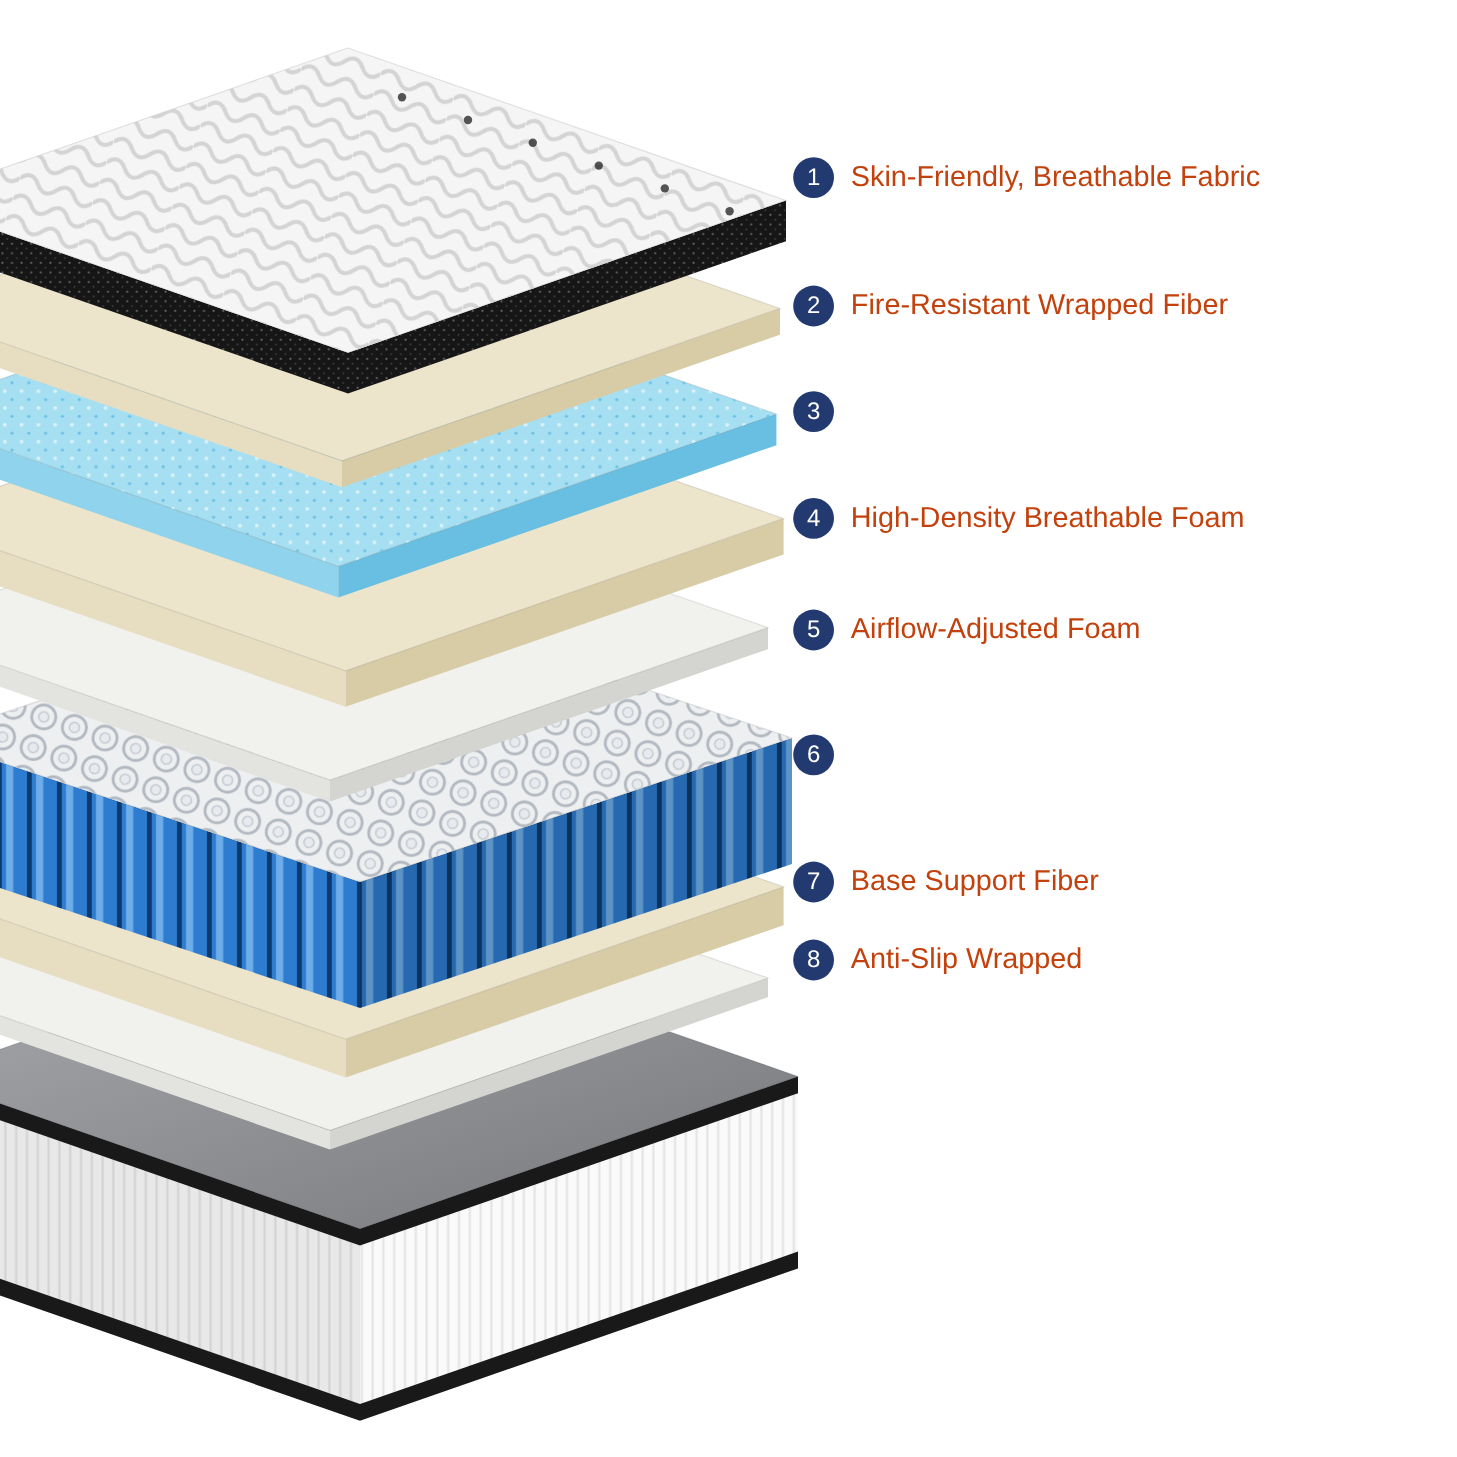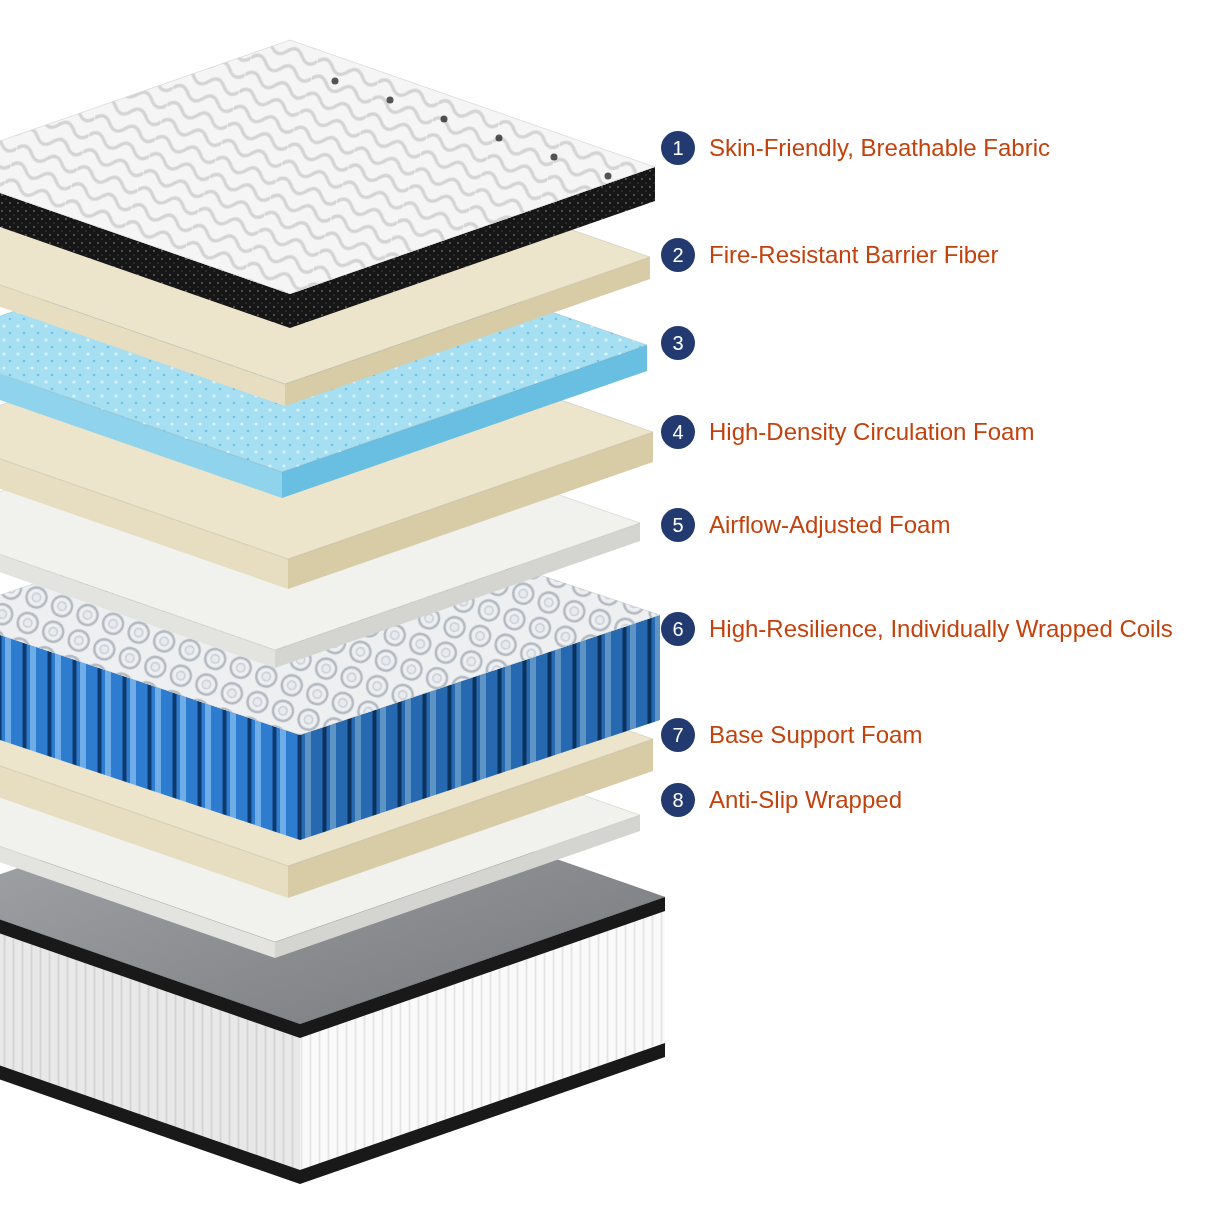--- a/index.html
+++ b/index.html
@@ -152,40 +152,39 @@
     </g>
   </svg>
 
   <div class="labels">
     <div class="row row1">
       <span class="num" style="background-color: rgb(34, 58, 112);">1</span>
       <span class="txt">Skin-Friendly, Breathable Fabric</span>
     </div>
     <div class="row row2">
       <span class="num" style="background-color: rgb(34, 58, 112);">2</span>
-      <span class="txt">Fire-Resistant Barrier Fiber</span>
+      <span class="txt">Fire-Resistant Wrapped Fiber</span>
     </div>
     <div class="row row3">
       <span class="num" style="background-color: rgb(34, 58, 112);">3</span>
     </div>
     <div class="row row4">
       <span class="num" style="background-color: rgb(34, 58, 112);">4</span>
-      <span class="txt">High-Density Circulation Foam</span>
+      <span class="txt">High-Density Breathable Foam</span>
     </div>
     <div class="row row5">
       <span class="num" style="background-color: rgb(34, 58, 112);">5</span>
       <span class="txt">Airflow-Adjusted Foam</span>
     </div>
     <div class="row row6">
       <span class="num" style="background-color: rgb(34, 58, 112);">6</span>
-      <span class="txt">High-Resilience, Individually Wrapped Coils</span>
     </div>
     <div class="row row7">
       <span class="num" style="background-color: rgb(34, 58, 112);">7</span>
-      <span class="txt">Base Support Foam</span>
+      <span class="txt">Base Support Fiber</span>
     </div>
     <div class="row row8">
       <span class="num" style="background-color: rgb(34, 58, 112);">8</span>
       <span class="txt">Anti-Slip Wrapped</span>
     </div>
   </div>
 
 </div>
 
 </body></html>

